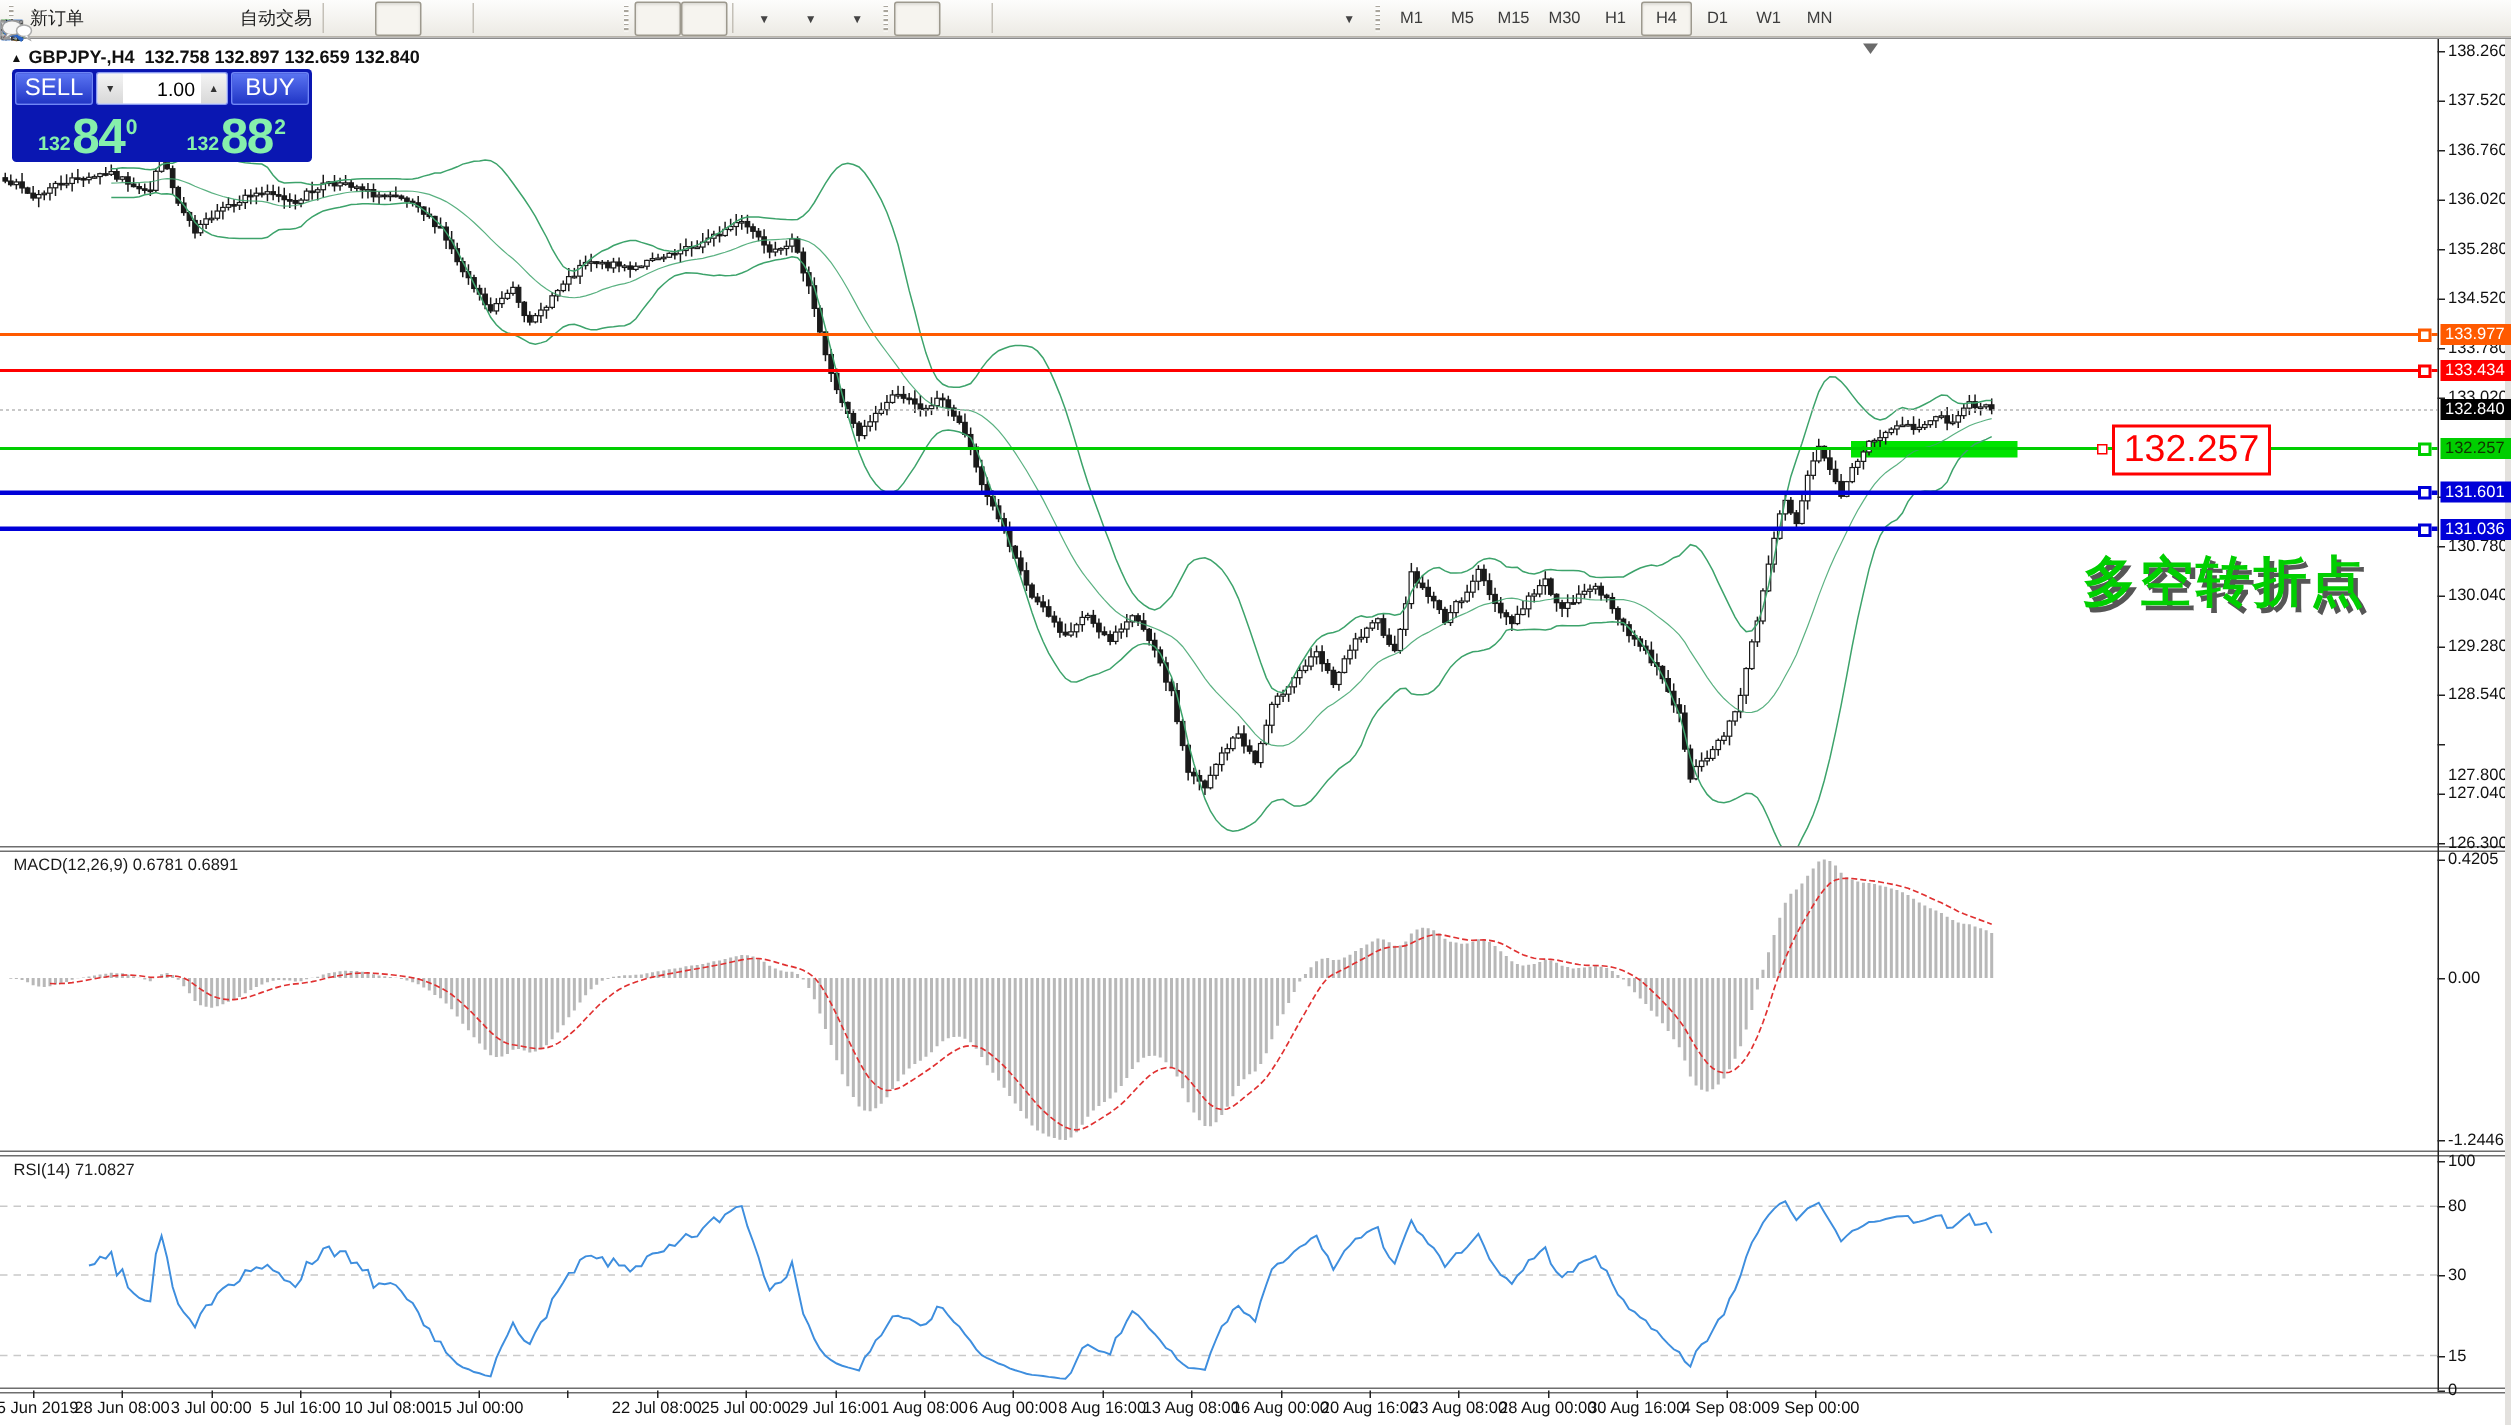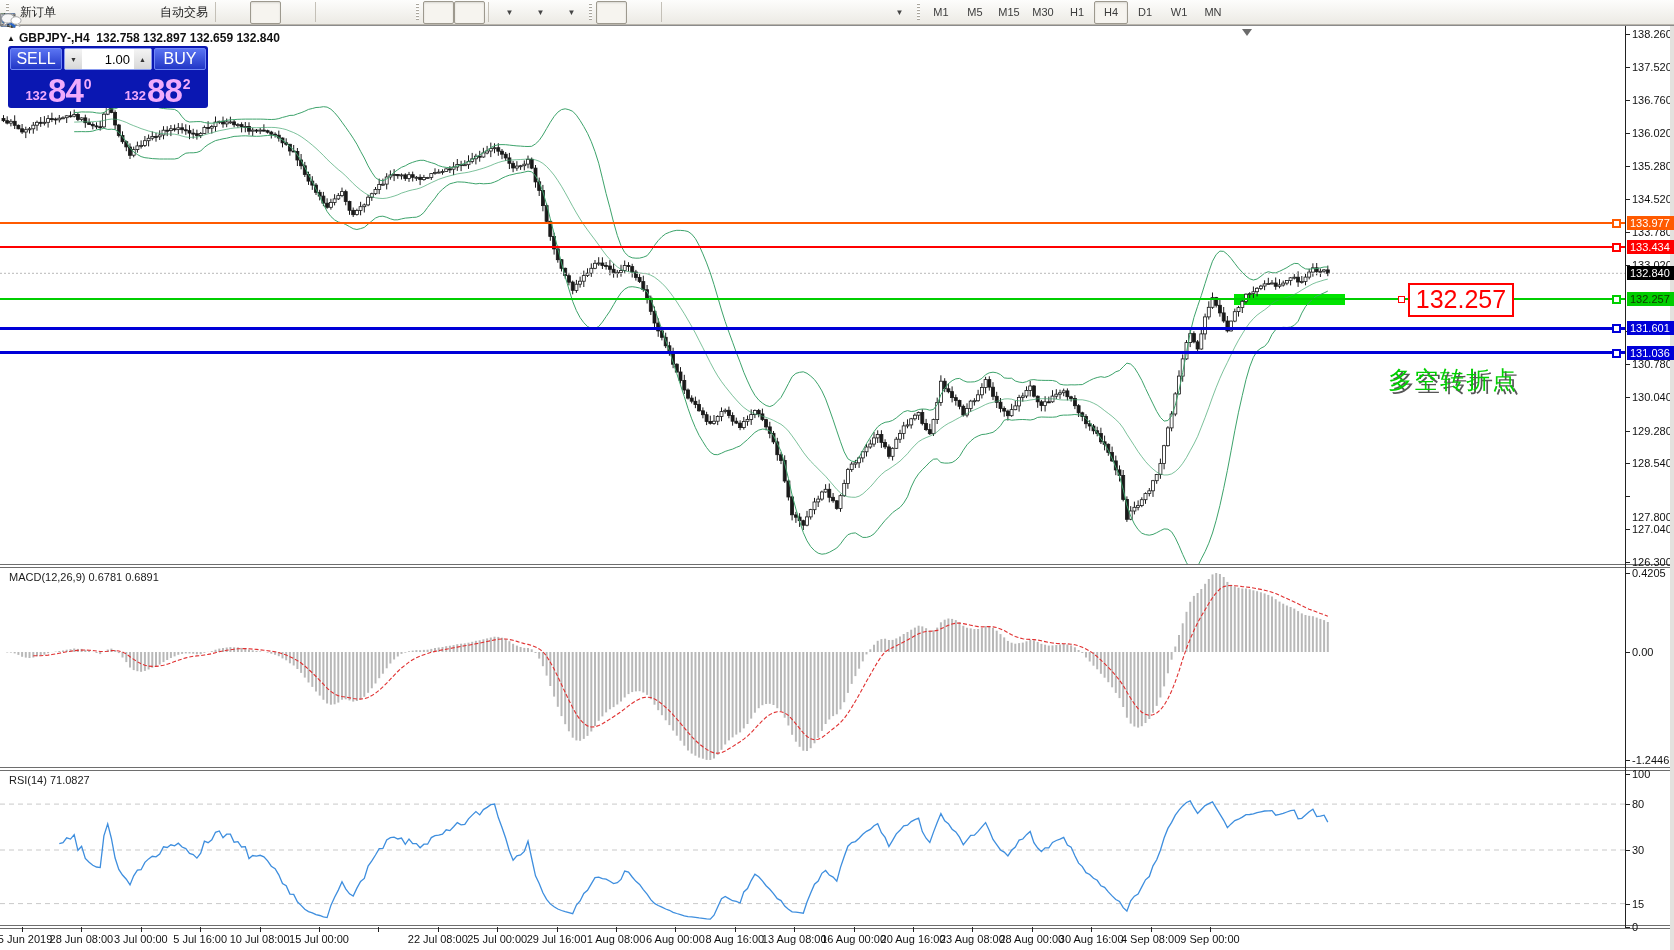--- a/index.html
+++ b/index.html
@@ -45,30 +45,30 @@
     border-radius:3px;padding:2px;box-sizing:border-box;z-index:9;}
   #oc-top{display:flex;height:22px;gap:2px;}
   .oc-btn{flex:0 0 50px;background:linear-gradient(#5a74f2,#2136c6);border:1px solid #6f86f5;
     border-radius:2px;color:#fff;font-size:16px;display:flex;align-items:center;justify-content:center;}
   #oc-spin{flex:1;display:flex;background:#fff;border:1px solid #8a9bf0;border-radius:2px;overflow:hidden;}
   .oc-arrow{width:17px;background:linear-gradient(#f4f4f4,#d8d8d8);border:0;font-size:7px;color:#333;
     display:flex;align-items:center;justify-content:center;}
   #oc-vol{flex:1;border:0;font-size:13px;text-align:right;padding-right:4px;width:40px;color:#000;
     font-family:"Liberation Sans",sans-serif;}
   #oc-prices{display:flex;margin-top:2px;gap:2px;}
-  .oc-price{flex:1;height:34px;color:#f0abfc;display:flex;align-items:flex-end;justify-content:center;
+  .oc-price{flex:1;height:34px;color:#86efac;display:flex;align-items:flex-end;justify-content:center;
     padding-bottom:1px;}
   .oc-price .pre{font-size:13px;font-weight:bold;margin:0 1px 3px 0;}
   .oc-price .big{font-size:33px;font-weight:bold;line-height:30px;letter-spacing:-1px;}
   .oc-price .sup{font-size:14px;font-weight:bold;margin:0 0 14px 1px;}
   
   #callout{position:absolute;border:2px solid #ff0000;background:#fff;color:#ff0000;
     font-size:25px;text-align:center;z-index:10;font-weight:400;}
   #callout-anchor{position:absolute;width:5px;height:5px;border:1.5px solid #ff0000;background:#fff;z-index:10;}
-  #turning{position:absolute;font-size:24px;font-weight:normal;color:#00cf00;
+  #turning{position:absolute;font-size:36px;font-weight:bold;color:#00cf00;
     text-shadow:3px 3px 0 #565656;letter-spacing:2px;z-index:10;white-space:nowrap;}
   #hl-bar{position:absolute;background:#00e400;z-index:2;}
   .ind-label{position:absolute;left:9px;font-size:11px;color:#1a1a1a;z-index:7;}
   #shift-marker{position:absolute;width:0;height:0;border-left:5px solid transparent;
     border-right:5px solid transparent;border-top:7px solid #6b6b6b;z-index:5;}
   #right-strip{position:absolute;left:1670px;top:0;width:4px;height:925px;background:#e3e1de;z-index:7;}
   svg{position:absolute;left:0;z-index:3;}
 </style>
 </head>
 <body>

